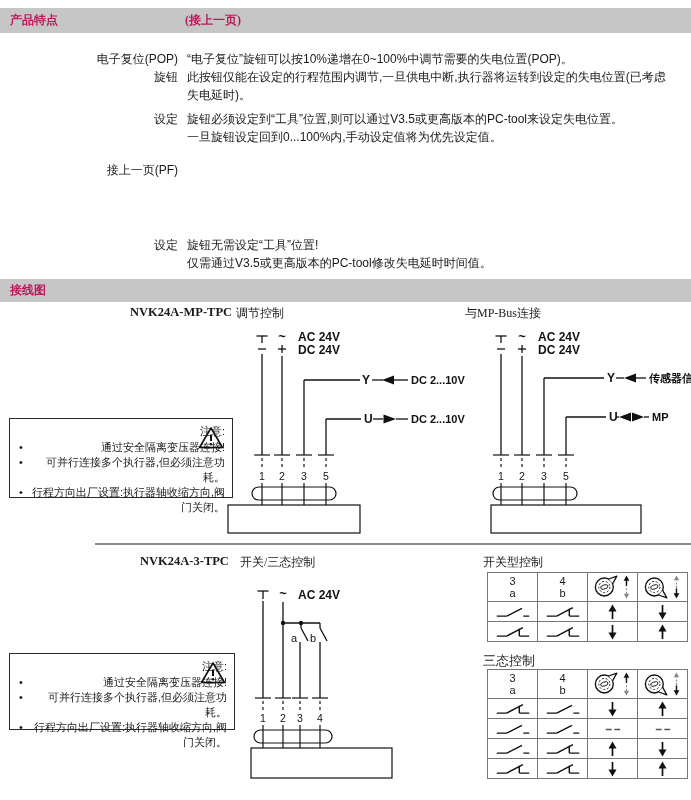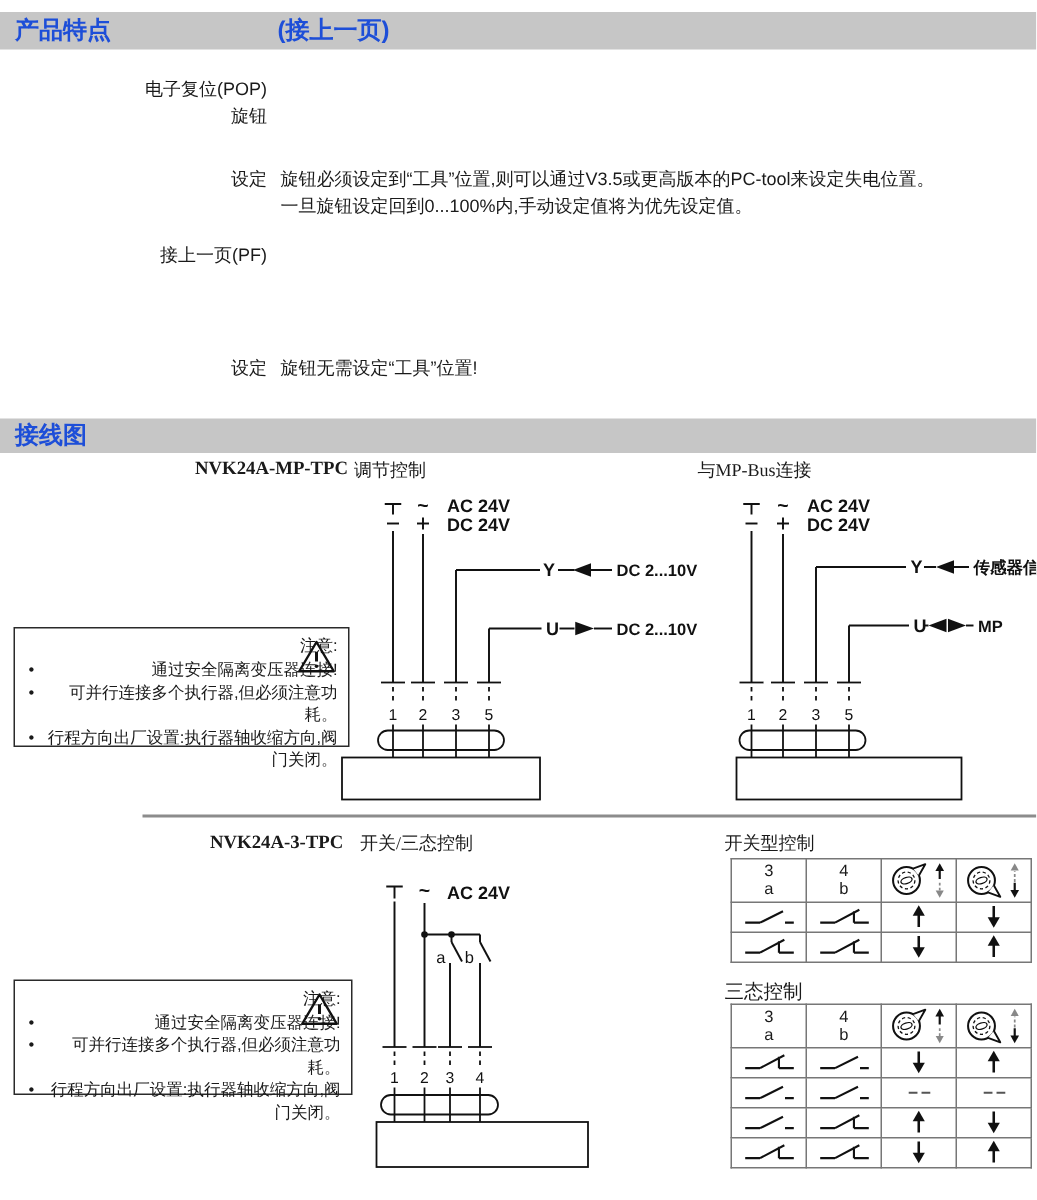--- a/index.html
+++ b/index.html
@@ -1,19 +1,19 @@
 <!DOCTYPE html>
 <html><head>
 <meta charset="utf-8">
 <style>
   html,body{margin:0;padding:0;background:#fff;}
   #page{position:relative;width:691px;height:800px;background:#fff;overflow:hidden;
         font-family:"Liberation Sans","DejaVu Sans",sans-serif;color:#1a1a1a;}
   .bar{position:absolute;left:0;width:691px;height:25px;background:#c6c6c6;}
-  .bar .t{position:absolute;top:0;line-height:25px;font-size:16px;font-weight:bold;color:#1d4ed8;}
+  .bar .t{position:absolute;top:0;line-height:25px;font-size:12px;font-weight:bold;color:#be185d;font-family:Liberation Serif, serif;}
   .feature{position:absolute;left:0;width:678px;display:flex;font-size:12px;line-height:18px;}
   .feature .lbl{width:178px;text-align:right;font-weight:normal;flex:none;}
   .feature .txt{margin-left:9px;width:488px;flex:none;}
   .feature p{margin:0;}
   .modelrow{position:absolute;left:0;width:691px;height:18px;font-size:12px;font-family:Liberation Serif, serif;}
   .modelrow .model{position:absolute;font-weight:bold;font-size:12.5px;}
   .modelrow .cap{position:absolute;}
   .notebox{position:absolute;border:1px solid #2a2a2a;background:#fff;font-size:11px;line-height:15px;padding:5px 7px 5px 7px;box-sizing:border-box;text-align:right;}
   .notebox .ntitle{margin:0 0 1px 0;}
   .notebox ul{margin:0;padding:0;list-style:none;}
@@ -39,20 +39,24 @@
   <div class="bar" style="top:8px;">
     <div class="t" style="left:10px;">产品特点</div>
     <div class="t" style="left:185px;">(接上一页)</div>
   </div>
 
   <div class="feature" style="top:50px;">
     <div class="lbl">
       <div>电子复位(POP)</div>
       <div>旋钮</div>
     </div>
+    <div class="txt">
+      <p>“电子复位”旋钮可以按10%递增在0~100%中调节需要的失电位置(POP)。</p>
+      <p>此按钮仅能在设定的行程范围内调节,一旦供电中断,执行器将运转到设定的失电位置(已考虑失电延时)。</p>
+    </div>
   </div>
 
   <div class="feature" style="top:110px;">
     <div class="lbl">
         <div>设定</div>
       </div>
     <div class="txt">
       <p>旋钮必须设定到“工具”位置,则可以通过V3.5或更高版本的PC-tool来设定失电位置。</p>
       <p>一旦旋钮设定回到0...100%内,手动设定值将为优先设定值。</p>
     </div>
@@ -63,20 +67,21 @@
         <div>接上一页(PF)</div>
       </div>
   </div>
 
   <div class="feature" style="top:236px;">
     <div class="lbl">
         <div>设定</div>
       </div>
     <div class="txt">
       <p>旋钮无需设定“工具”位置!</p>
+      <p>仅需通过V3.5或更高版本的PC-tool修改失电延时时间值。</p>
     </div>
   </div>
 
   <div class="bar" style="top:279px;height:23px;">
     <div class="t" style="left:10px;line-height:23px;">接线图</div>
   </div>
 
   <div class="modelrow" style="top:305px;">
     <span class="model" style="left:130px;">NVK24A-MP-TPC</span>
     <span class="cap" style="left:236px;">调节控制</span>

